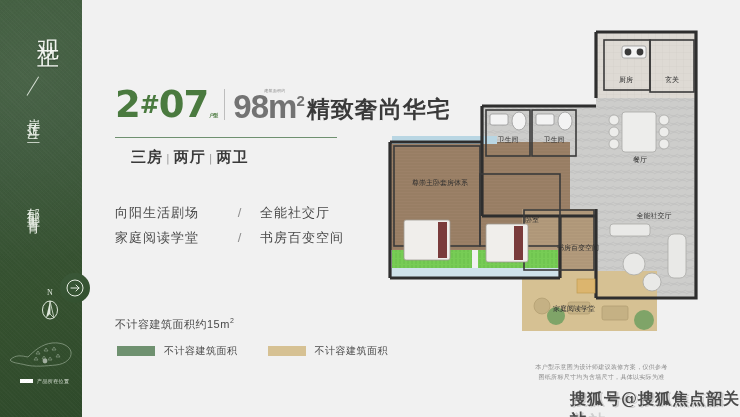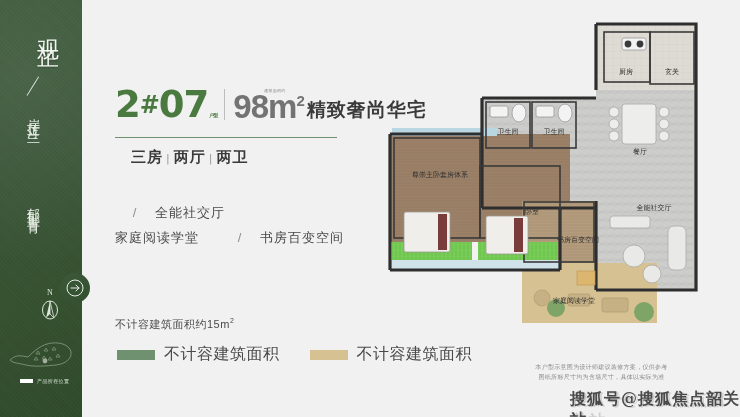--- a/index.html
+++ b/index.html
@@ -85,21 +85,21 @@
   .area-num{
     font-family:Liberation Sans, sans-serif;
     font-weight:bold;font-size:33px;line-height:31px;color:#737373;letter-spacing:-1px;
   }
   .area-sup{font-size:15px;vertical-align:super;line-height:0;}
   .area-note{
     position:absolute;left:31px;top:-3px;font-size:4px;color:#8d8d8d;letter-spacing:.2px;white-space:nowrap;
   }
   .slogan{
     font-family:"DejaVu Serif","Liberation Serif",serif;
-    font-weight:bold;font-size:19px;line-height:26px;color:#3a3a3a;margin-left:3px;letter-spacing:1px;
+    font-weight:bold;font-size:23px;line-height:26px;color:#3a3a3a;margin-left:3px;letter-spacing:1px;
   }
   .rule{position:absolute;left:115px;top:137px;width:222px;height:1px;background:#6f9170;}
   .rooms{
     position:absolute;left:131px;top:148px;
     font-family:"DejaVu Sans","Liberation Sans",sans-serif;
     font-weight:bold;font-size:15px;color:#3a3a3a;letter-spacing:1px;
   }
   .rooms .sep{color:#9a9a9a;font-weight:normal;font-size:11px;padding:0 3px;}
 
   
@@ -110,25 +110,25 @@
   .fcol2{}
 
   
   .area-extra{
     position:absolute;left:115px;top:317px;font-size:11px;color:#4a4a4a;letter-spacing:.5px;
   }
   .area-extra sup{font-size:7px;}
   .legend{position:absolute;left:117px;top:344px;display:flex;align-items:center;}
   .lg-item{display:flex;align-items:center;}
   .lg-sw{width:38px;height:10px;display:block;}
-  .lg-tx{font-size:16px;color:#4a4a4a;margin-left:9px;letter-spacing:.5px;}
+  .lg-tx{font-size:10px;color:#4a4a4a;margin-left:9px;letter-spacing:.5px;}
   .lg-gap{width:30px;}
 
   
-  .plan{position:absolute;left:382px;top:16px;width:330px;height:320px;text-decoration:underline;}
+  .plan{position:absolute;left:382px;top:24px;width:330px;height:320px;text-decoration:underline;}
   .plan svg{display:block;}
 
   
   .disclaimer{
     position:absolute;left:489px;top:362px;width:225px;text-align:center;
     font-size:6px;line-height:10px;color:#8b8b8b;letter-spacing:.3px;
   }
   .watermark{
     position:absolute;left:570px;top:389px;
     font-family:"DejaVu Serif","Liberation Serif",serif;
@@ -200,20 +200,21 @@
   </div>
 
   <div class="rule"></div>
 
   <div class="rooms">
     <span>三房</span><span class="sep">|</span><span>两厅</span><span class="sep">|</span><span>两卫</span>
   </div>
 
   <div class="features">
     <div class="frow">
+      <span class="fcol1">向阳生活剧场</span>
       <span class="fslash">/</span>
       <span class="fcol2">全能社交厅</span>
     </div>
     <div class="frow">
       <span class="fcol1">家庭阅读学堂</span>
       <span class="fslash">/</span>
       <span class="fcol2">书房百变空间</span>
     </div>
   </div>
 

